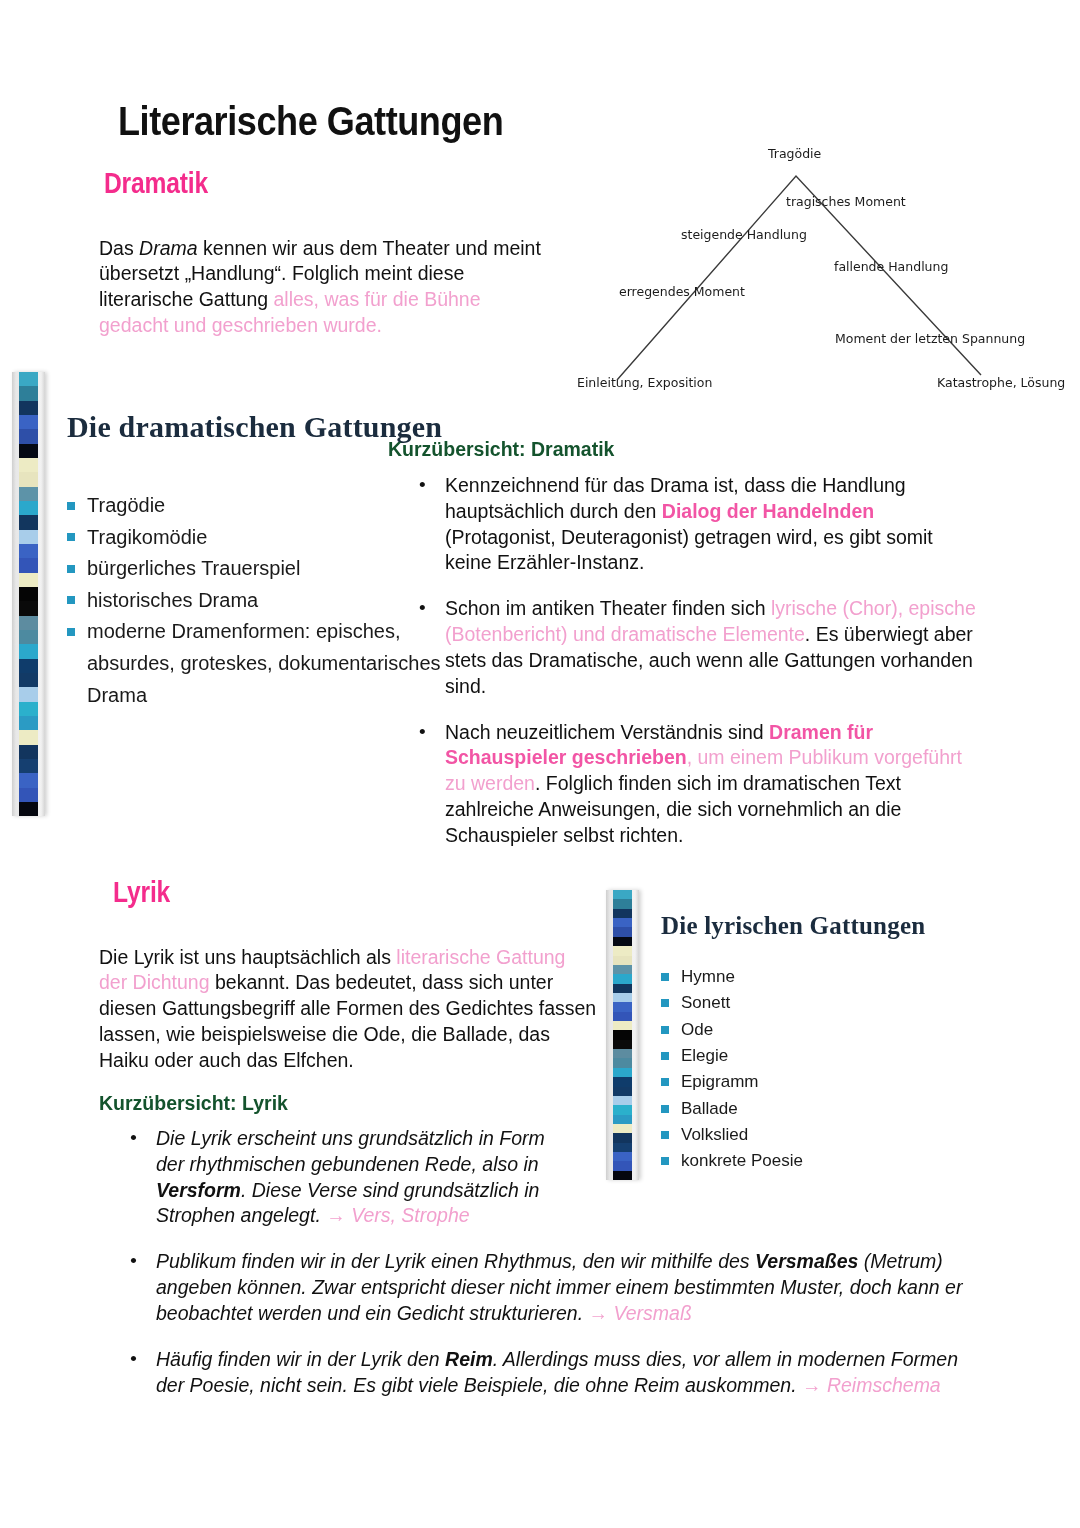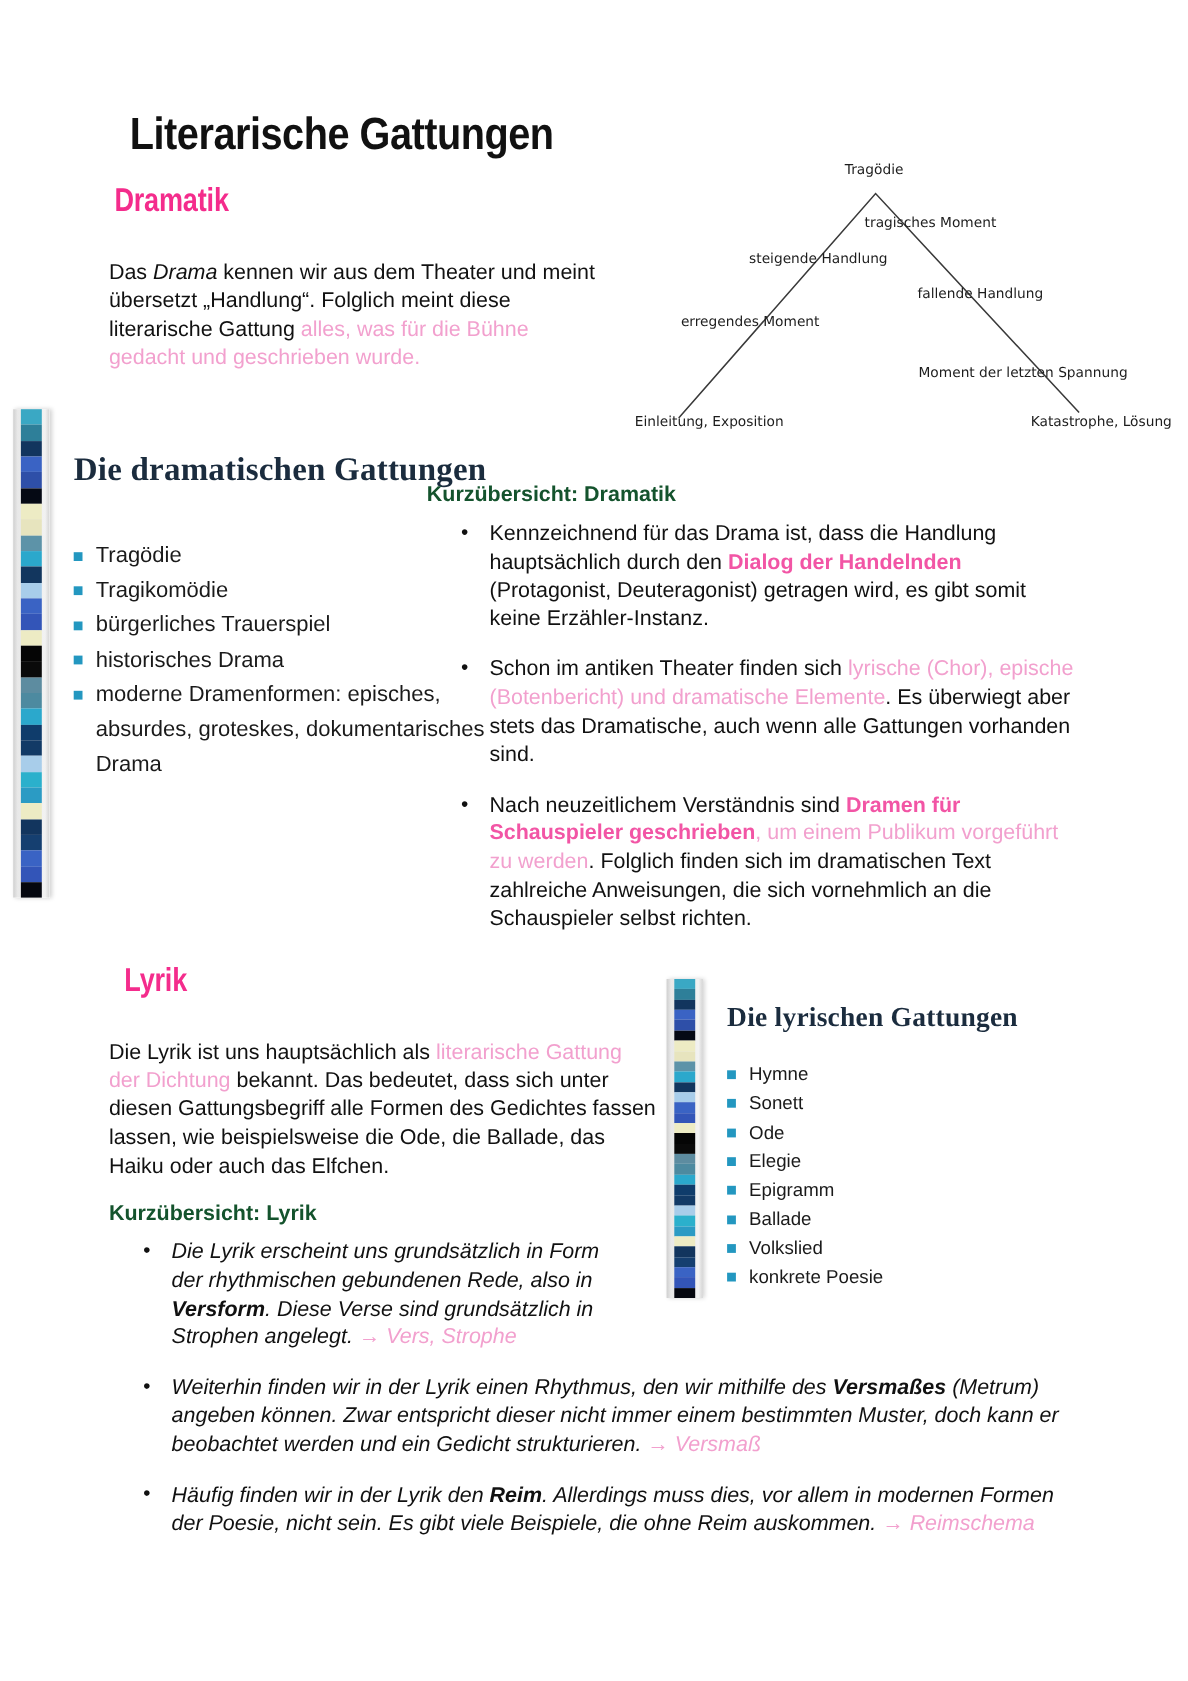--- a/index.html
+++ b/index.html
@@ -333,18 +333,18 @@
   </div>
 </div>
 
 <div class="kurz-heading" id="kurz-lyrik">Kurzübersicht: Lyrik</div>
 
 <ul class="kurz-list" id="kurz-list-lyrik">
   <li class="narrow">
     <span>Die Lyrik erscheint uns grundsätzlich in Form der rhythmischen gebundenen Rede, also in </span><span class="bold">Versform</span><span>. Diese Verse sind grundsätzlich in Strophen angelegt. </span><span class="pink-light">→ Vers, Strophe</span>
   </li>
   <li>
-    <span>Weiterhin finden wir in der Lyrik einen Rhythmus, den wir mithilfe des </span><span class="bold">Versmaßes</span><span> (Metrum) angeben können. Zwar entspricht dieser nicht immer einem bestimmten Muster, doch kann er beobachtet werden und ein Gedicht strukturieren. </span><span class="pink-light">→ Versmaß</span>
+    <span>Publikum finden wir in der Lyrik einen Rhythmus, den wir mithilfe des </span><span class="bold">Versmaßes</span><span> (Metrum) angeben können. Zwar entspricht dieser nicht immer einem bestimmten Muster, doch kann er beobachtet werden und ein Gedicht strukturieren. </span><span class="pink-light">→ Versmaß</span>
   </li>
   <li>
     <span>Häufig finden wir in der Lyrik den </span><span class="bold">Reim</span><span>. Allerdings muss dies, vor allem in modernen Formen der Poesie, nicht sein. Es gibt viele Beispiele, die ohne Reim auskommen. </span><span class="pink-light">→ Reimschema</span>
   </li>
 </ul>
 
 </body></html>

